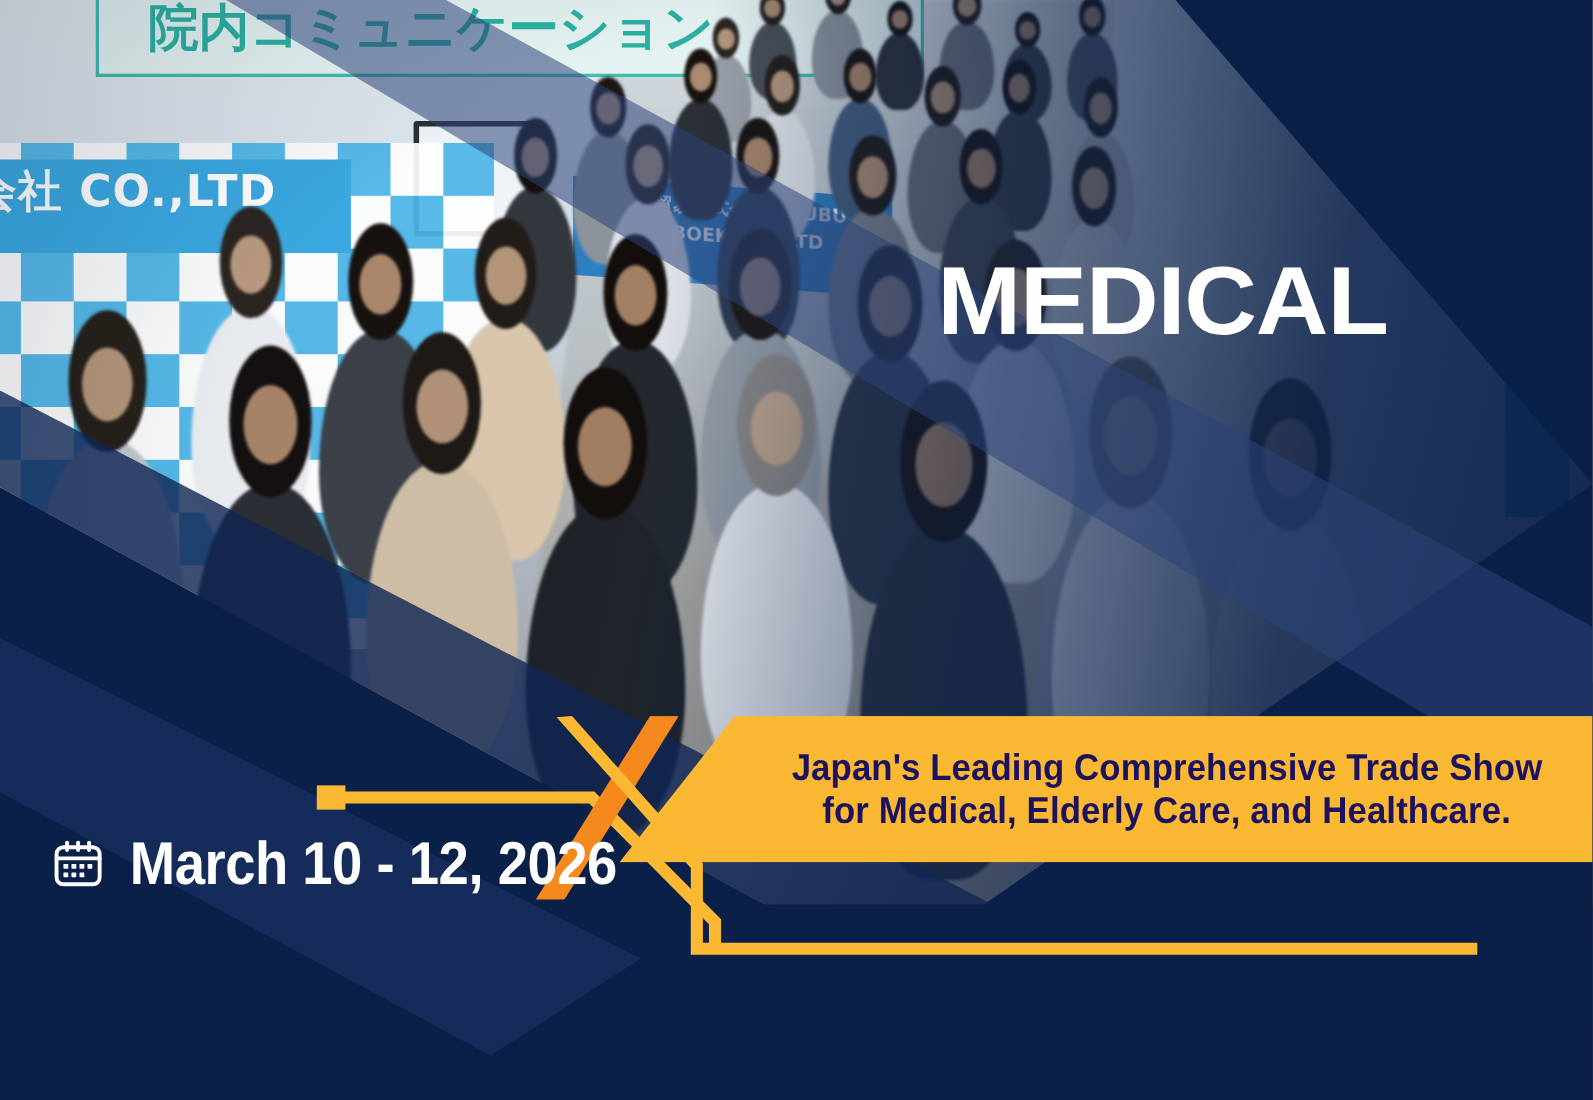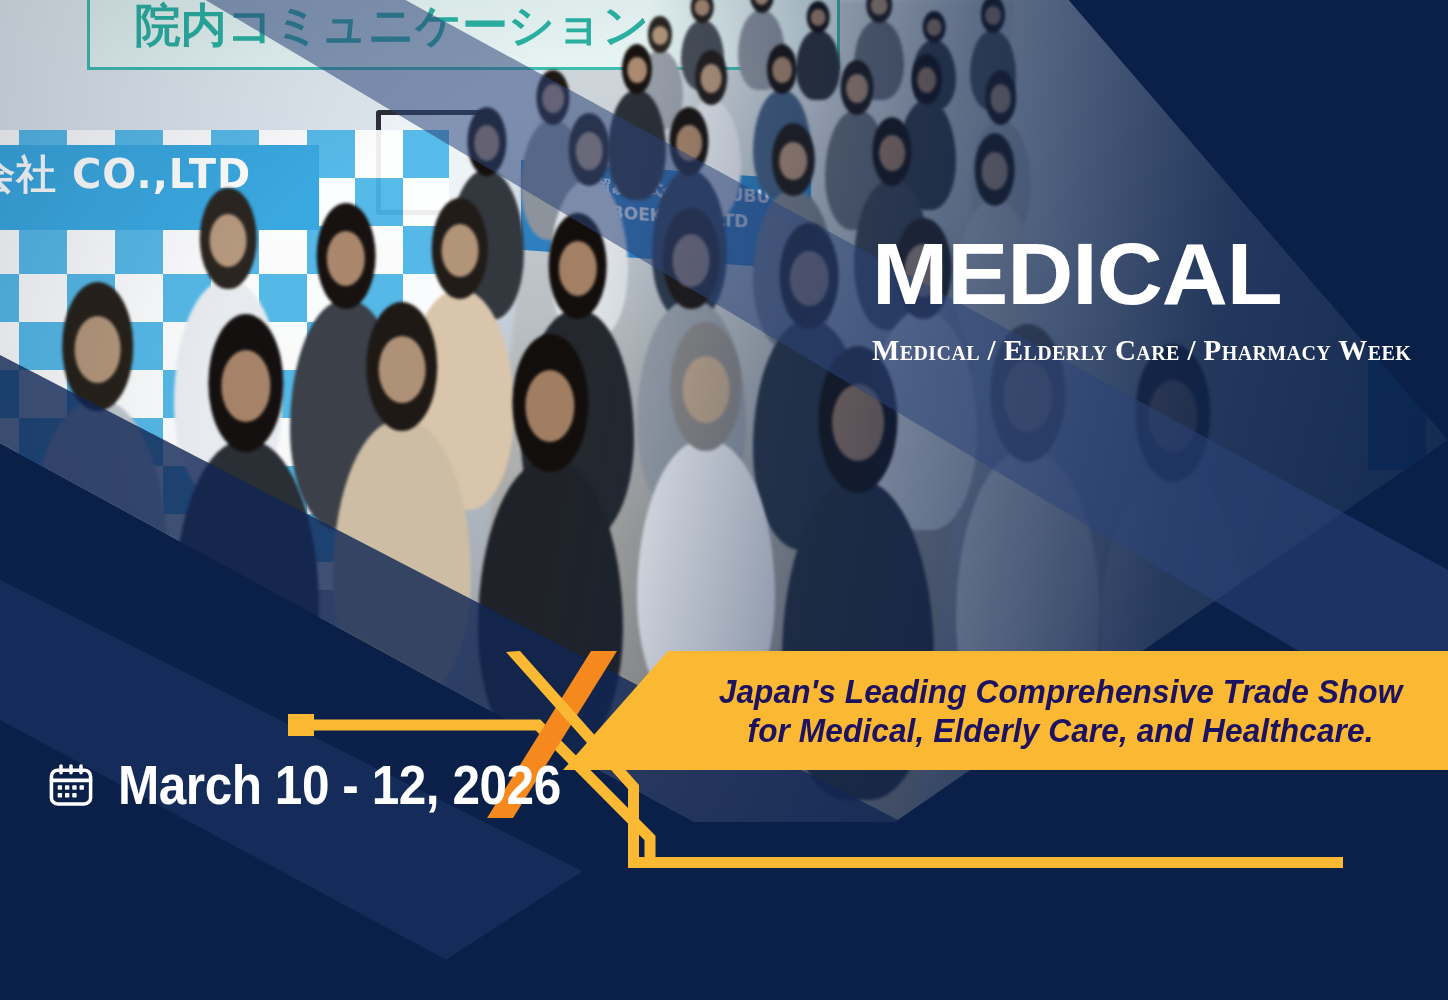--- a/index.html
+++ b/index.html
@@ -248,30 +248,29 @@
 
   
   .connector { position: absolute; left: 0; top: 0; width: 1448px; height: 1000px; }
 
   
   .quote-banner {
     position: absolute;
     left: 563px;
     top: 651px;
     width: 885px;
-    height: 119px;
+    height: 133px;
     background: #fbb933;
     clip-path: polygon(105px 0, 100% 0, 100% 100%, 0 100%);
     display: flex;
     flex-direction: column;
     align-items: center;
     justify-content: center;
     gap: 0;
     padding-left: 110px;
-    font-style: italic;
   }
   .quote-line {
     color: #1d1260;
     font-size: 34px;
     font-weight: 700;
     letter-spacing: .1px;
     white-space: nowrap;
     transform: scaleX(.93);
     transform-origin: center;
     font-family: "Liberation Sans", sans-serif;
@@ -286,21 +285,21 @@
     background: #f5891d;
     clip-path: polygon(104px 0, 130px 0, 26px 100%, 0 100%);
   }
 
   
   .underline-angle { position: absolute; left: 0; top: 0; width: 1448px; height: 1000px; }
 
   
   .logo {
     position: absolute;
-    left: 872px;
+    left: 852px;
     top: 232px;
     width: 545px;
   }
   .logo-word {
     color: #ffffff;
     font-weight: 700;
     font-size: 88px;
     line-height: .96;
     letter-spacing: -1px;
     transform: scaleX(1.04);
@@ -443,21 +442,20 @@
     <div class="quote-line">Japan's Leading Comprehensive Trade Show</div>
     <div class="quote-line">for Medical, Elderly Care, and Healthcare.</div>
   </div>
 
   <svg class="underline-angle" viewBox="0 0 1448 1000">
     <path d="M 520 651 L 639 785 L 639 857 L 1343 857 L 1343 868 L 628 868 L 628 789 L 506 652 Z" fill="#fbb933"></path>
   </svg>
 
   <div class="logo">
     <div class="logo-word">MEDICAL</div>
-    <div class="logo-tagline">Medical / Elderly Care / Pharmacy Week</div>
   </div>
 
   <div class="details">
 
     <div class="detail-row">
       <svg class="detail-icon" viewBox="0 0 24 24" fill="none" stroke="#ffffff" stroke-width="1.7" stroke-linecap="round" stroke-linejoin="round">
         <rect x="2.6" y="4.4" width="18.8" height="16.2" rx="3"></rect>
         <line x1="2.6" y1="9.3" x2="21.4" y2="9.3"></line>
         <line x1="7.2" y1="2.4" x2="7.2" y2="5.6"></line>
         <line x1="12" y1="2.4" x2="12" y2="5.6"></line>

